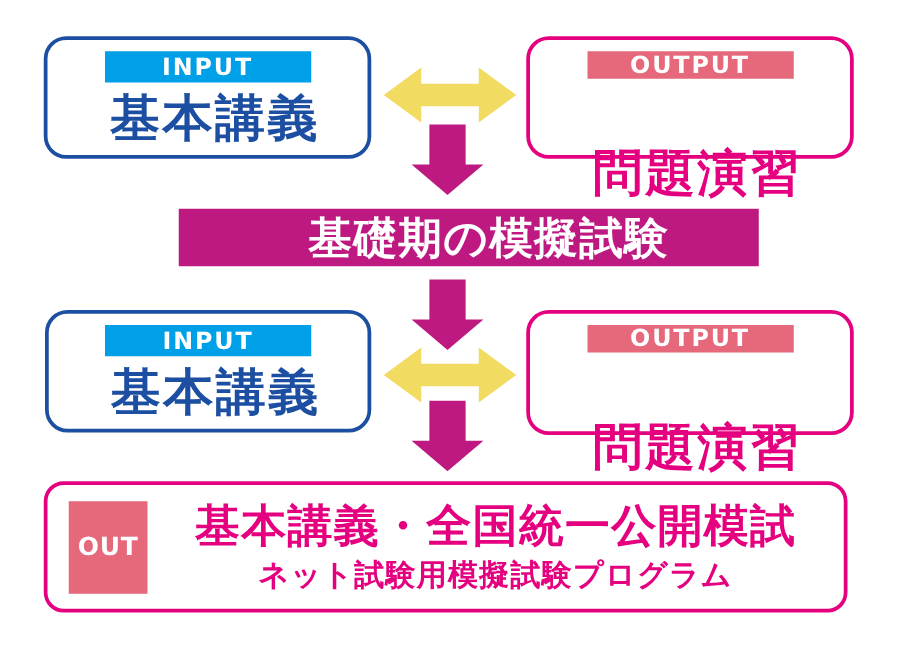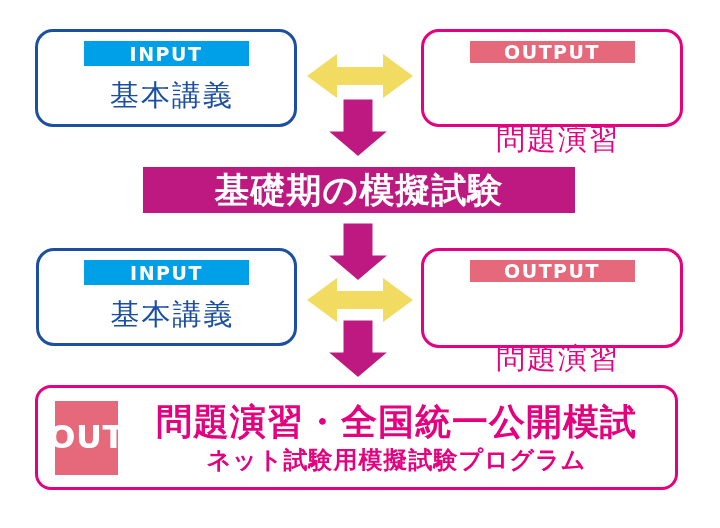--- a/index.html
+++ b/index.html
@@ -13,46 +13,46 @@
   }
   .box.blue-border{border:3px solid var(--color-blue,#1C4FA1);}
   .box.pink-border{border:3px solid var(--color-pink,#E4007F);gap:47px;}
   .tag{
     width:165px;height:27px;margin-top:9px;
     display:flex;align-items:center;justify-content:center;
     color:#fff;font-weight:bold;font-size:19px;letter-spacing:1.5px;
   }
   .tag.cyan{background:var(--color-cyan,#00A0E9);}
   .tag.salmon{background:var(--color-salmon,#E5687B);}
-  .box-title{font-size:29px;font-weight:normal;line-height:58px;letter-spacing:2px;white-space:nowrap;margin-left:12px;}
+  .box-title{font-size:40px;font-weight:bold;line-height:58px;letter-spacing:2px;white-space:nowrap;margin-left:12px;}
   .box-title.blue-text{color:var(--color-blue,#1C4FA1);}
   .box-title.pink-text{color:var(--color-pink,#E4007F);}
 
   .band{
     position:absolute;left:143px;top:167px;width:432px;height:46px;
     background:var(--color-magenta,#BE1980);color:#fff;
     display:flex;align-items:center;justify-content:center;
-    font-size:35px;font-weight:bold;letter-spacing:1px;white-space:nowrap;
+    font-size:35px;font-weight:bold;letter-spacing:1px;white-space:nowrap;padding-left:32px;
   }
 
   .arrow{position:absolute;}
   .arrow svg{display:block;}
   .arrow.yellow{z-index:2;}
   .arrow.yellow polygon{fill:var(--color-yellow,#F1DB60);}
   .arrow.magenta{z-index:3;}
   .arrow.magenta polygon{fill:var(--color-magenta,#BE1980);stroke:#fff;stroke-width:3;}
 
   .bottom-box{
     position:absolute;left:35px;top:385px;width:643px;height:105px;
     border:3px solid var(--color-pink,#E4007F);border-radius:16px;box-sizing:border-box;
     background:#fff;display:flex;flex-direction:row;align-items:center;padding-left:17px;
   }
   .badge{
     width:63px;height:74px;background:var(--color-salmon,#E5687B);
-    color:#fff;font-weight:bold;font-size:32px;line-height:29px;letter-spacing:0.5px;
+    color:#fff;font-weight:bold;font-size:20px;line-height:29px;letter-spacing:0.5px;
     display:flex;flex-direction:column;align-items:center;justify-content:center;flex:none;
   }
   .bottom-text{
     flex:1;display:flex;flex-direction:column;align-items:center;justify-content:center;
     gap:5px;color:var(--color-pink,#E4007F);font-weight:bold;
   }
   .bottom-line1{font-size:36px;line-height:1.1;letter-spacing:1px;white-space:nowrap;}
   .bottom-line2{font-size:24px;line-height:1.1;letter-spacing:1px;white-space:nowrap;}
 
   
@@ -121,18 +121,18 @@
   <div class="box pink-border" id="box-r2-output">
     <div class="tag salmon">OUTPUT</div>
     <div class="box-title pink-text">問題演習</div>
   </div>
 
   <div class="bottom-box">
     <div class="badge">
       <span>OUT</span>
     </div>
     <div class="bottom-text">
-      <div class="bottom-line1">問題演習・全国統一公開模試</div>
+      <div class="bottom-line1">基本講義・全国統一公開模試</div>
       <div class="bottom-line2">ネット試験用模擬試験プログラム</div>
     </div>
   </div>
 
 </div>
 
 </body></html>

